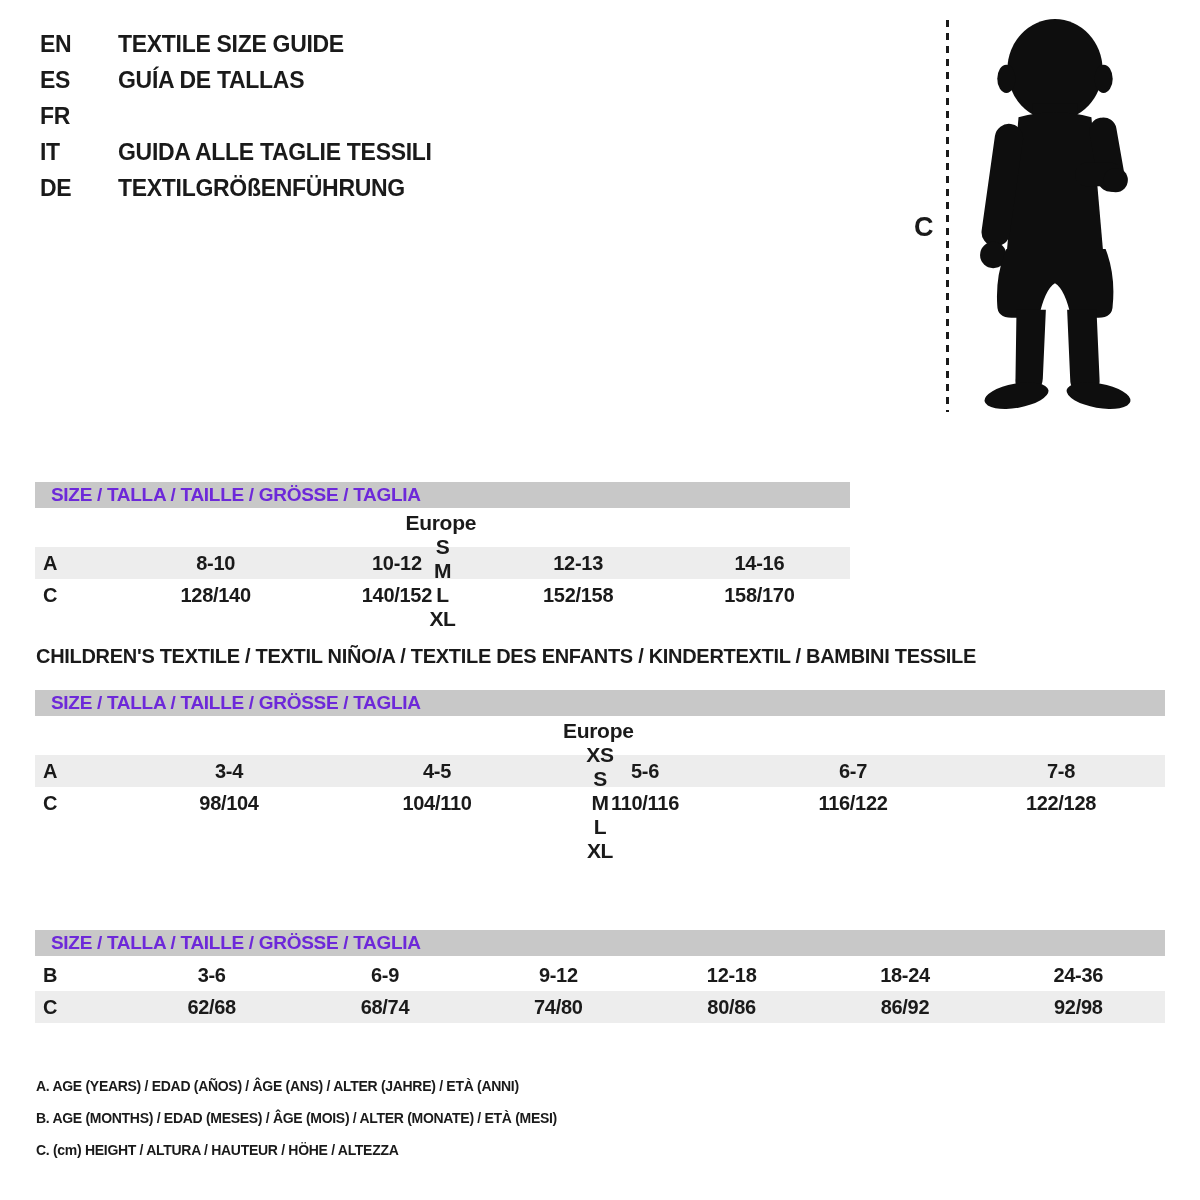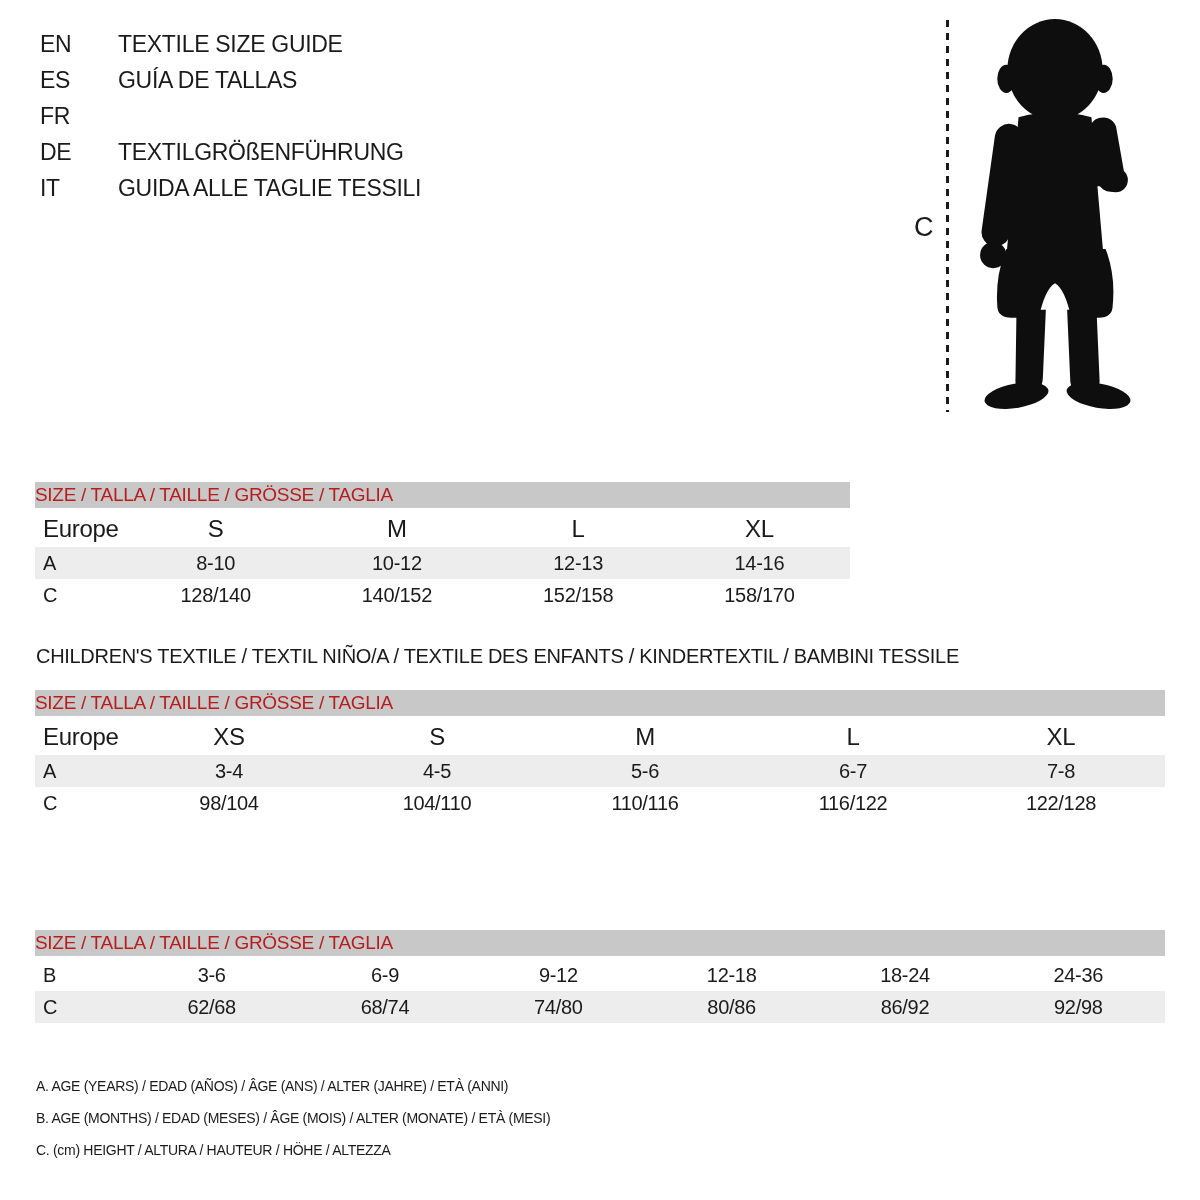--- a/index.html
+++ b/index.html
@@ -3,21 +3,21 @@
 <meta charset="utf-8">
 <style>
   :root{
     --bar-gray:#c8c8c8;
     --row-shade:#ededed;
     --ink:#1a1a1a;
   }
   html,body{margin:0;padding:0;background:#fff;}
   .page{
     position:relative;width:1200px;height:1200px;background:#fff;overflow:hidden;
-    font-family:"Liberation Sans", sans-serif;font-weight:400;color:var(--ink);
+    font-family:"Liberation Sans", sans-serif;font-weight:700;color:var(--ink);
     letter-spacing:-0.3px;
   }
 
   
   .header{position:absolute;left:40px;top:26px;}
   .lang-row{display:flex;height:36px;align-items:center;font-size:23px;}
   .lang-code{width:78px;}
 
   
   .figure{position:absolute;left:888px;top:10px;width:280px;height:415px;}
@@ -31,23 +31,23 @@
   #junior-title{top:432px;}
   #children-title{top:640px;text-align:center;}
   #babies-title{top:849px;}
 
   
   .size-table{position:absolute;left:35px;}
   #junior-table{top:482px;width:815px;}
   #children-table{top:690px;width:1130px;}
   #babies-table{top:930px;width:1130px;}
   .size-bar{height:26px;line-height:26px;background:var(--bar-gray);
-    font-size:19px;padding-left:0;margin-bottom:3px;color:#b91c1c;}
+    font-size:19px;padding-left:16px;margin-bottom:3px;color:#6d28d9;}
   .trow{display:flex;align-items:center;height:32px;font-size:20px;}
-  .trow.hdr{height:36px;font-size:24px;}
+  .trow.hdr{height:36px;font-size:21px;flex-direction:column;}
   .trow.shaded{background:var(--row-shade);}
   .rlabel{width:90px;padding-left:8px;box-sizing:border-box;}
   .cell{flex:1;text-align:center;}
 
   
   .legend{position:absolute;left:36px;top:1070px;}
   .legend-line{height:32px;line-height:32px;font-size:14px;}
 </style>
 </head>
 <body>
@@ -60,26 +60,26 @@
       <span class="lang-label">TEXTILE SIZE GUIDE</span>
     </div>
     <div class="lang-row">
       <span class="lang-code">ES</span>
       <span class="lang-label">GUÍA DE TALLAS</span>
     </div>
     <div class="lang-row">
       <span class="lang-code">FR</span>
     </div>
     <div class="lang-row">
+      <span class="lang-code">IT</span>
+      <span class="lang-label">GUIDA ALLE TAGLIE TESSILI</span>
+    </div>
+    <div class="lang-row">
       <span class="lang-code">DE</span>
       <span class="lang-label">TEXTILGRÖßENFÜHRUNG</span>
-    </div>
-    <div class="lang-row">
-      <span class="lang-code">IT</span>
-      <span class="lang-label">GUIDA ALLE TAGLIE TESSILI</span>
     </div>
   </div>
 
   <div class="figure">
     <span class="measure-label">C</span>
     <div class="dashline"></div>
     <svg class="toddler" width="190" height="405" viewBox="0 0 180 400" xmlns="http://www.w3.org/2000/svg">
       <g fill="#0e0e0e">
         <ellipse cx="88" cy="55" rx="47" ry="50"></ellipse>
         <ellipse cx="40" cy="64" rx="9" ry="14"></ellipse>

